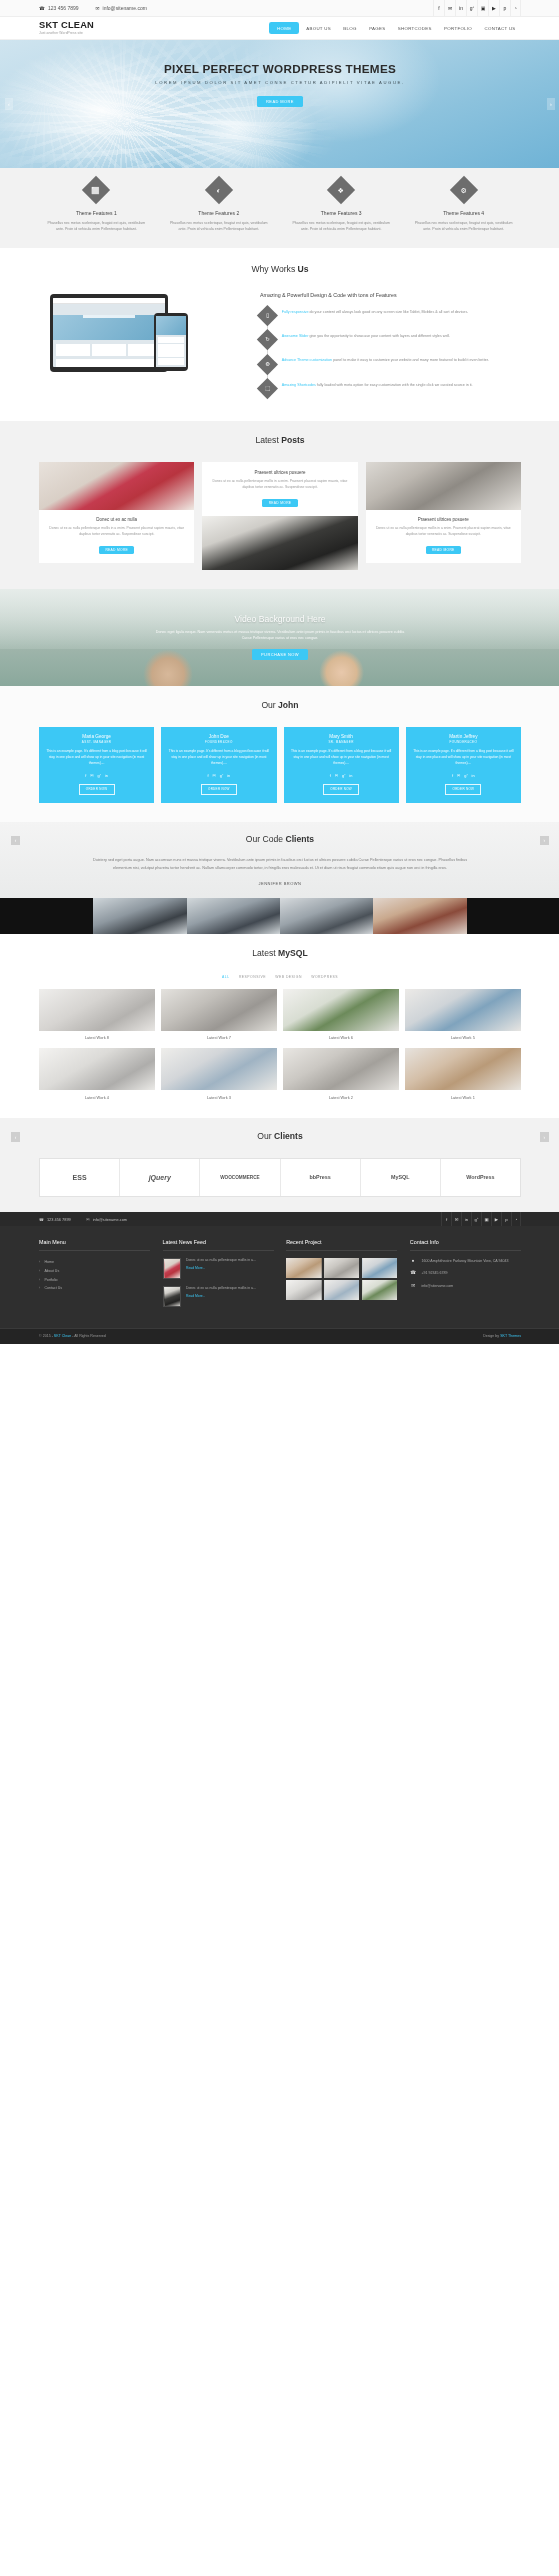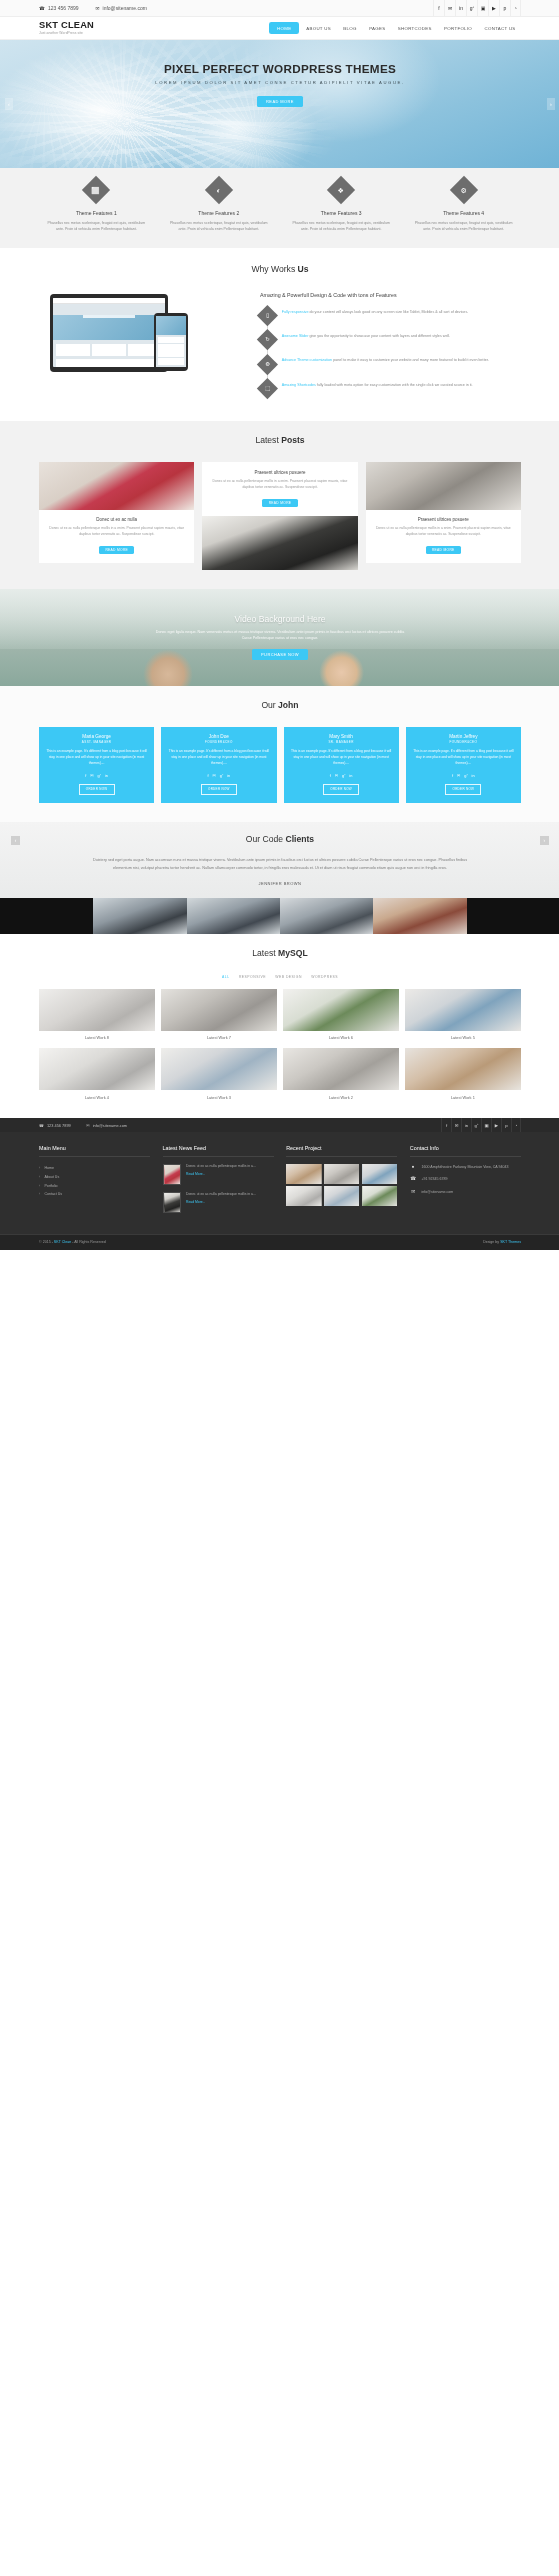--- a/index.html
+++ b/index.html
@@ -577,20 +577,37 @@
           <div class="wcap">Latest Work 2</div>
         </div>
         <div class="witem">
           <div class="wimg ph-hands"></div>
           <div class="wcap">Latest Work 1</div>
         </div>
       </div>
     </div>
   </div>
 
+  <div class="clients">
+    <div class="sq-arrow l">‹</div>
+    <div class="sq-arrow r">›</div>
+    <div class="container">
+      <h2 class="sec-title">
+        <span>Our </span><b>Clients</b>
+      </h2>
+      <div class="clogos">
+        <div class="clogo">ESS</div>
+        <div class="clogo" style="font-style:italic">jQuery</div>
+        <div class="clogo" style="font-size:4.7px">WOOCOMMERCE</div>
+        <div class="clogo" style="font-size:5.4px">bbPress</div>
+        <div class="clogo" style="font-size:5.4px">MySQL</div>
+        <div class="clogo" style="font-size:5.4px">WordPress</div>
+      </div>
+    </div>
+  </div>
 
   <div class="f-social">
     <div class="container">
       <div class="fs-left">
         <div class="fs-item">
           <span>☎</span>
           <span>123 456 7899</span>
         </div>
         <div class="fs-item">
           <span>✉</span>

